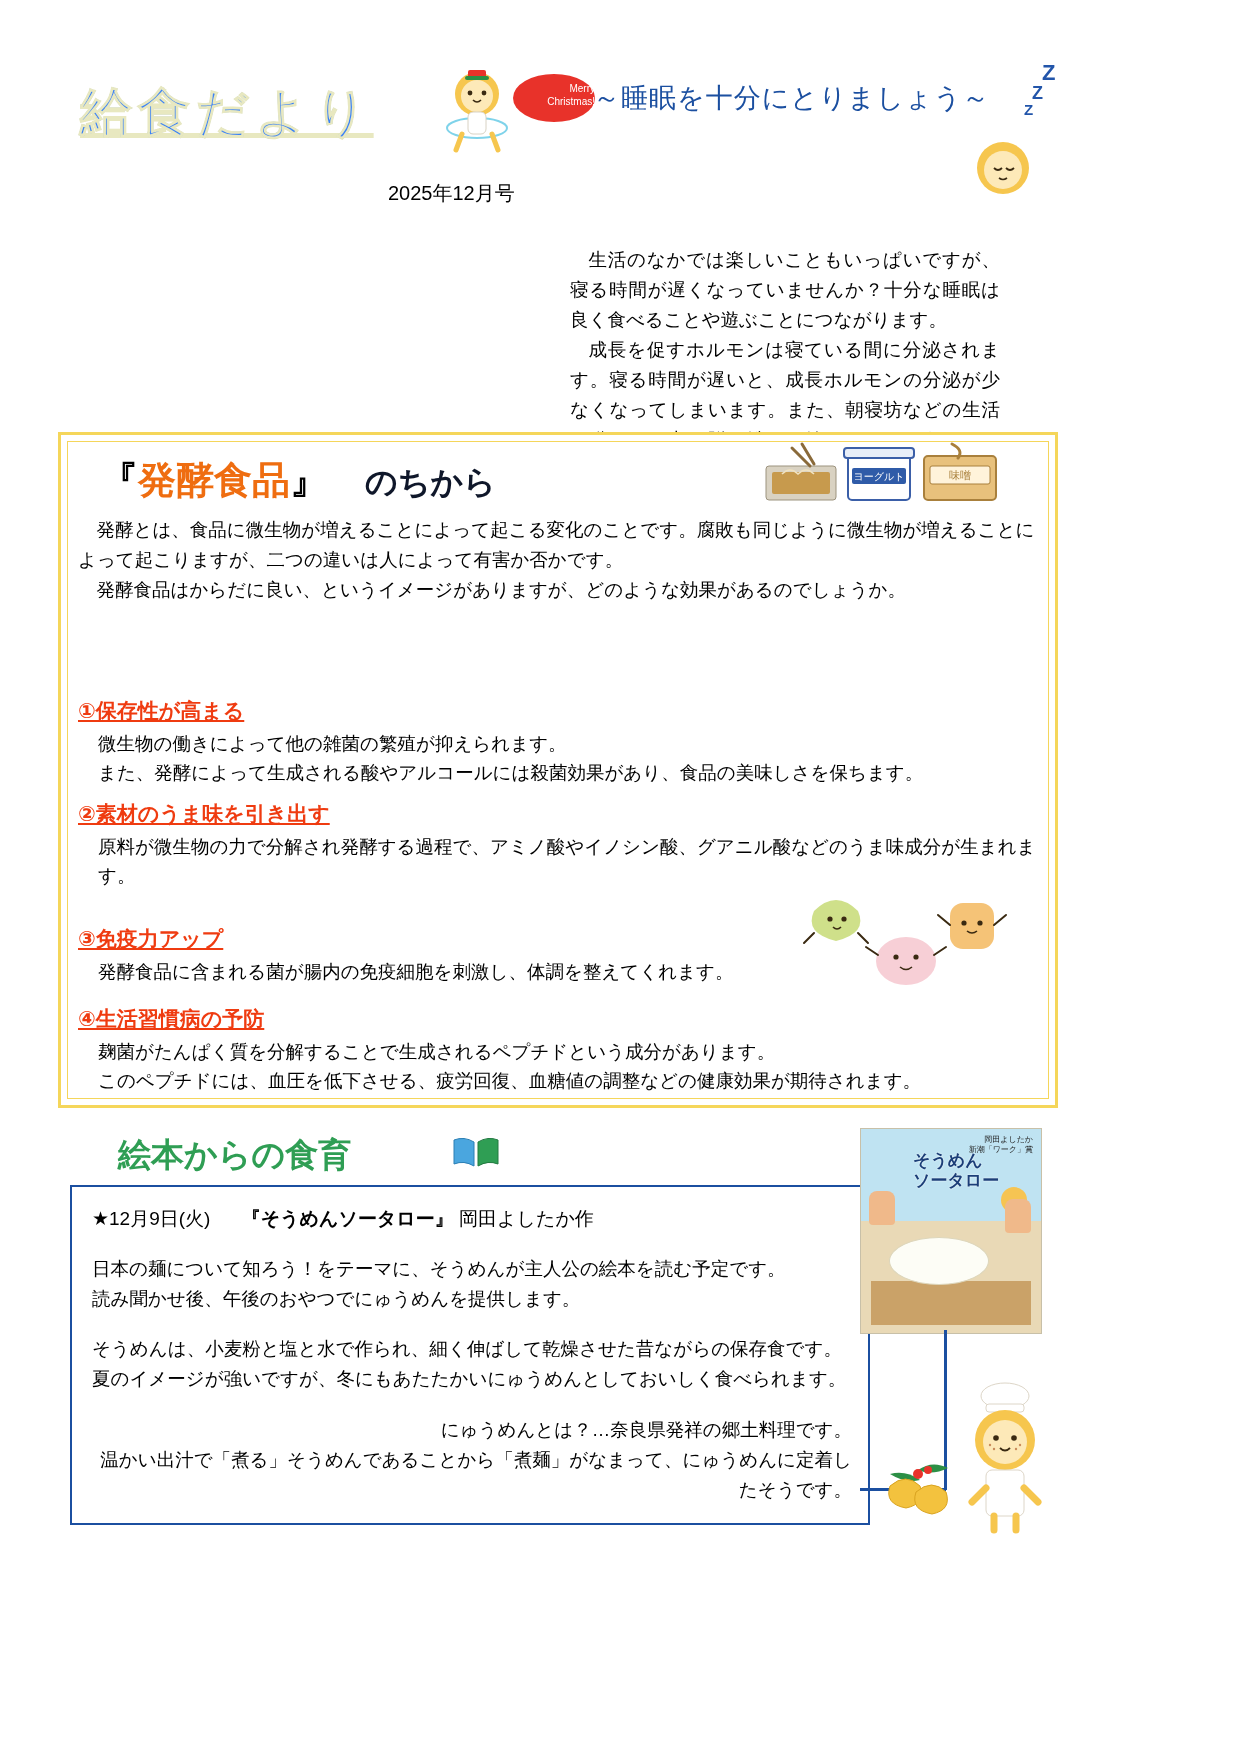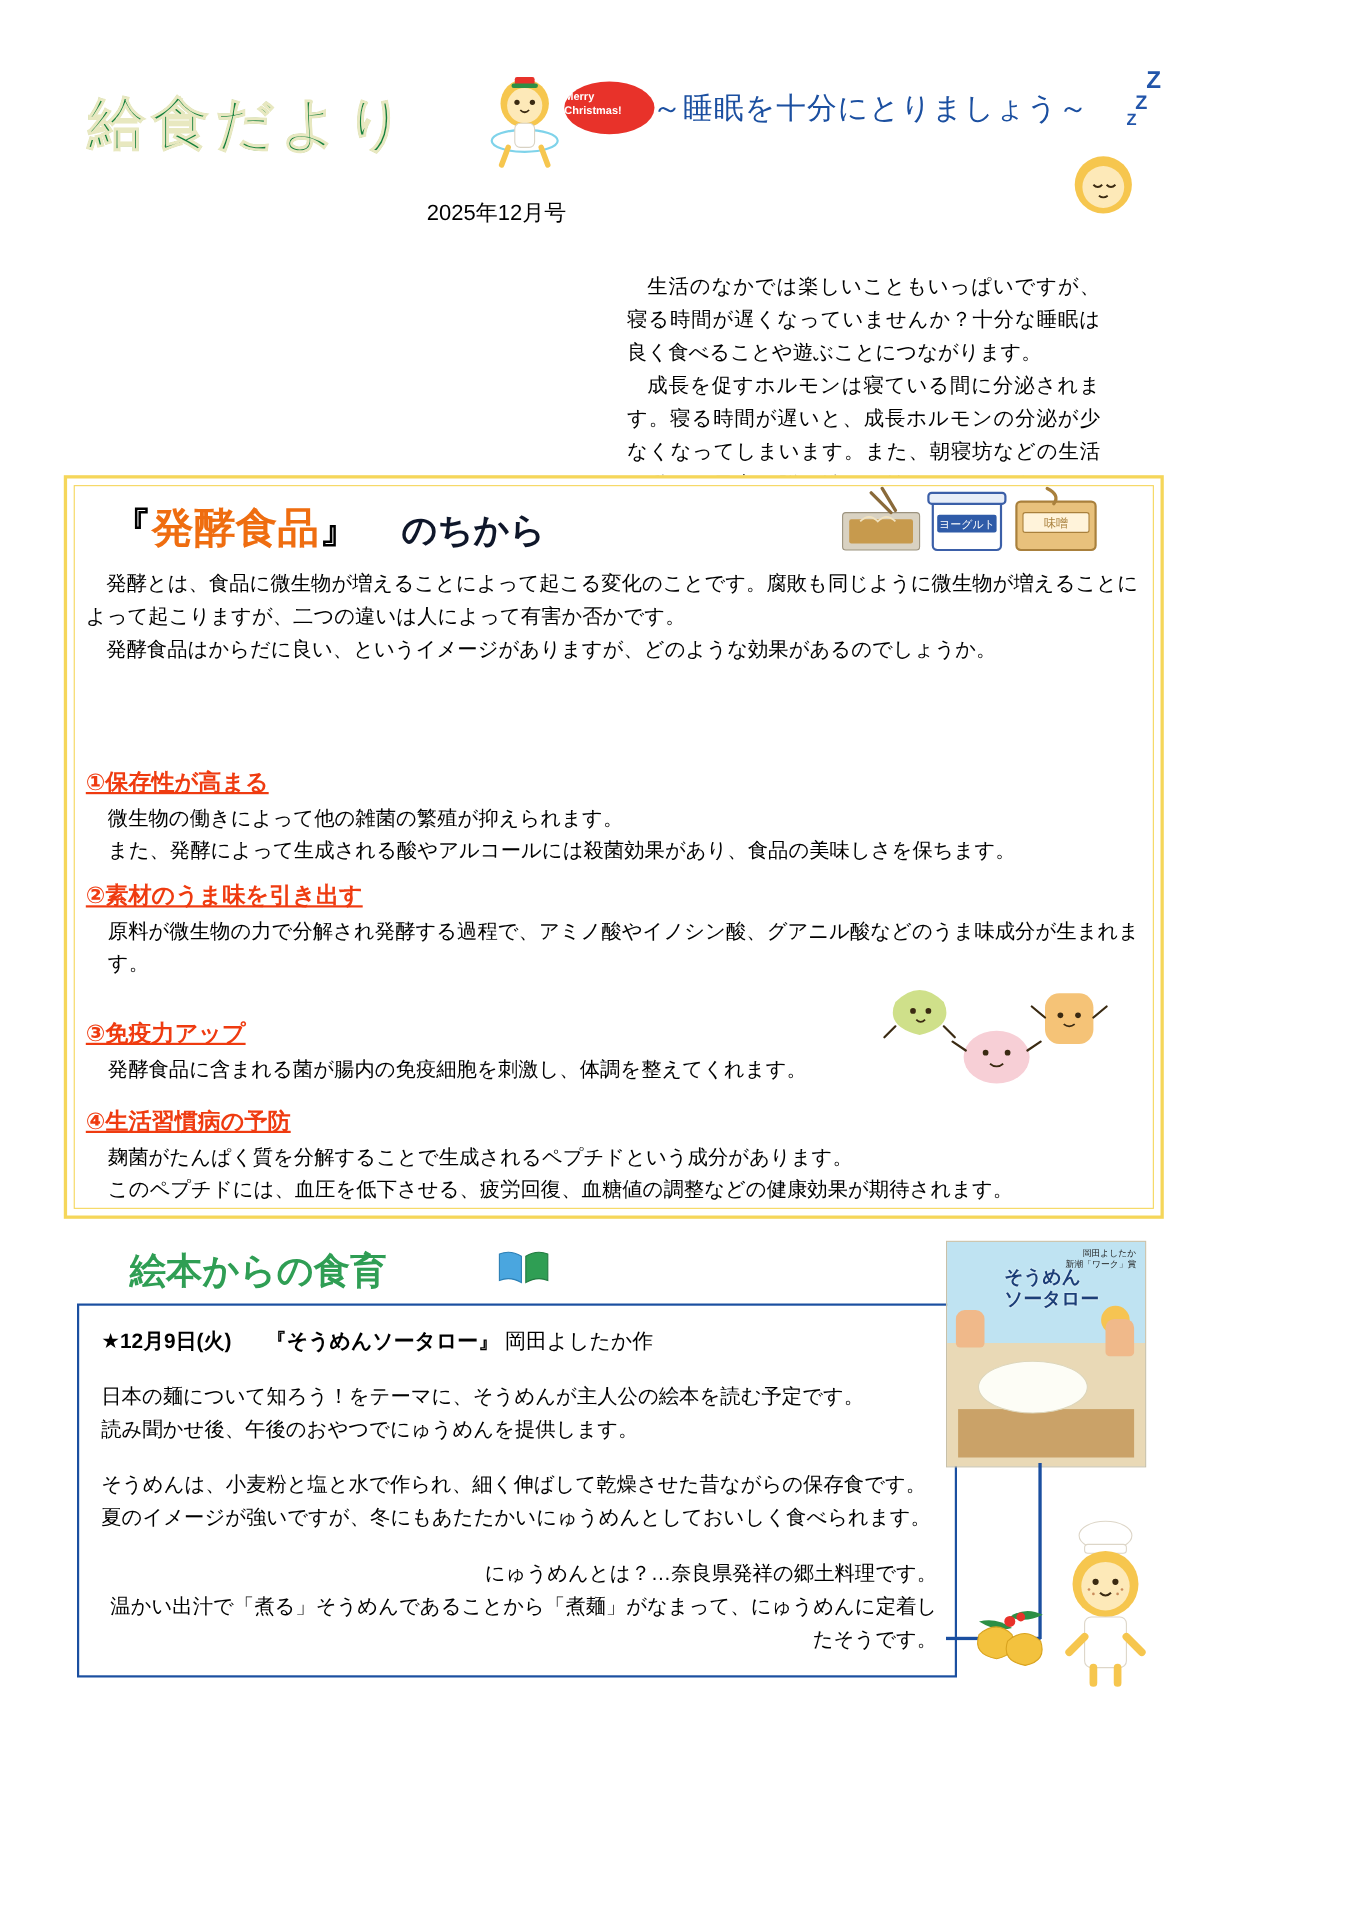--- a/index.html
+++ b/index.html
@@ -21,44 +21,45 @@
     height: 1755px;
   }
 
   
   .masthead {
     position: absolute;
     left: 80px;
     top: 78px;
     font-size: 52px;
     font-weight: bold;
-    color: #15803d;
+    color: #3b82f6;
     letter-spacing: 6px;
     -webkit-text-stroke: 1px #e8e8c0;
     white-space: nowrap;
+    text-decoration: underline;
   }
   .lion-a {
     position: absolute;
     left: 432px;
     top: 66px;
     width: 90px;
     height: 96px;
   }
   .bubble-xmas {
     position: absolute;
     left: 513px;
     top: 74px;
     width: 82px;
     height: 48px;
     background: #e8322a;
     border-radius: 50%;
     color: #ffffff;
     font-size: 10px;
-    font-weight: bold;
-    text-align: left;
+    font-weight: normal;
+    text-align: right;
     line-height: 1.25;
     padding-top: 9px;
     box-sizing: border-box;
   }
   .sleep-title {
     position: absolute;
     left: 593px;
     top: 80px;
     width: 420px;
     font-size: 27px;
@@ -228,21 +229,21 @@
     border: 2px solid #1b4fa0;
     box-sizing: border-box;
   }
   .ehon-head {
     position: absolute;
     left: 92px;
     top: 1206px;
     font-size: 19px;
     white-space: nowrap;
   }
-  .ehon-head .date { font-weight: bold; }
+  .ehon-head .date { font-weight: normal; }
   .ehon-head .bk { font-weight: bold; margin-left: 26px; }
   .ehon-text {
     position: absolute;
     left: 92px;
     top: 1254px;
     width: 760px;
     font-size: 18.5px;
     line-height: 1.63;
   }
   .ehon-text p { margin: 0 0 20px 0; }

